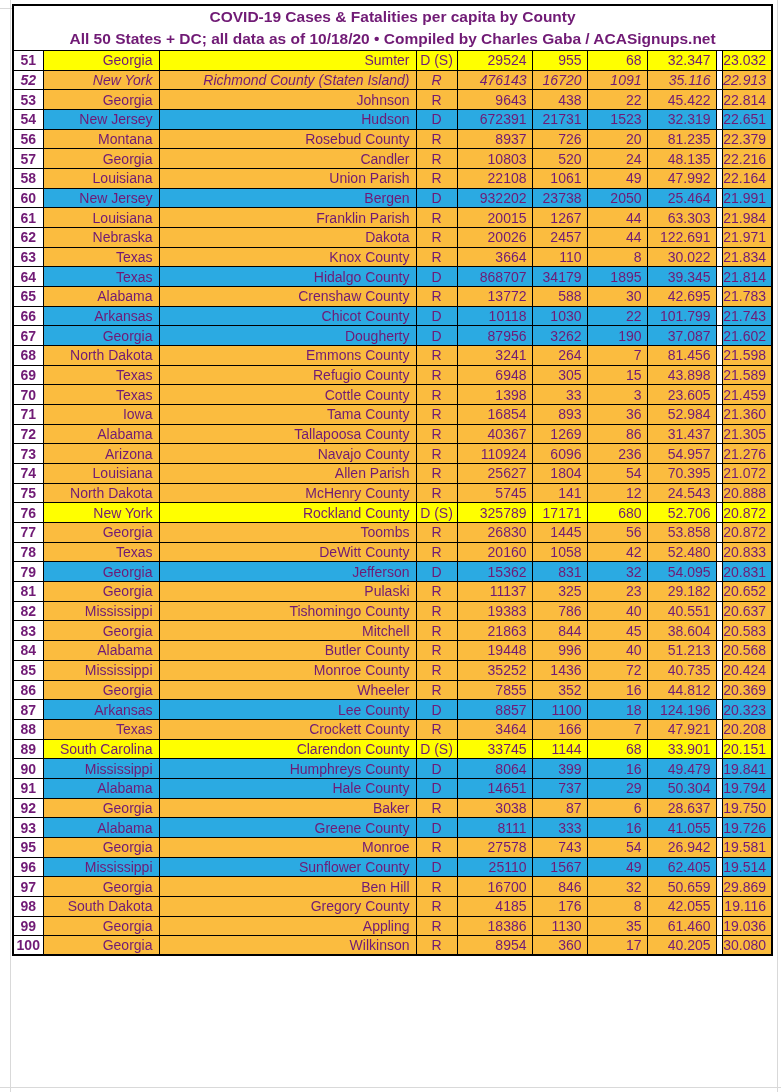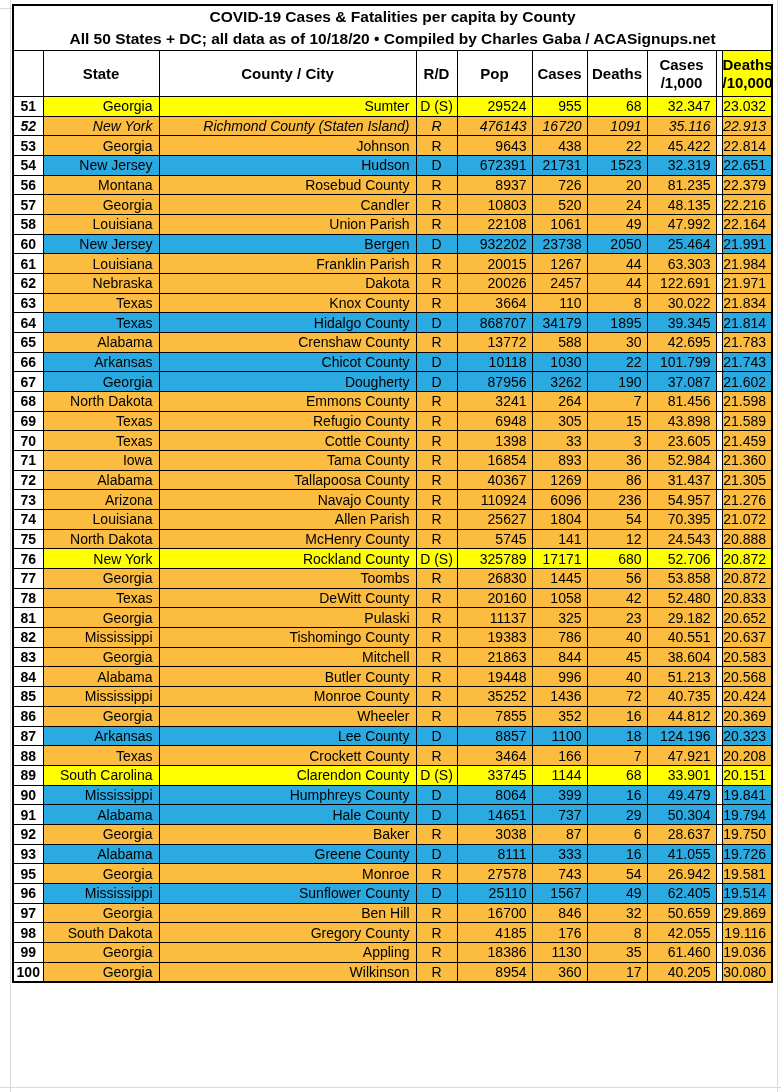--- a/index.html
+++ b/index.html
@@ -1,18 +1,18 @@
 <!DOCTYPE html>
 <html><head>
 <meta charset="utf-8">
 <style>
   html,body{margin:0;padding:0;background:#fff;}
   .sheet{
     position:relative;width:781px;height:1092px;background:#ffffff;
-    font-family:"Liberation Sans",sans-serif;overflow:hidden;color:#000000;
+    font-family:"Liberation Sans",sans-serif;overflow:hidden;color:#701a75;
   }
   .gl{position:absolute;background:#d9d9d9;}
   #gl-left{left:10px;top:0;width:1px;height:1092px;}
   #gl-right{left:777px;top:0;width:1px;height:1092px;}
   #gl-top{left:0;top:8px;width:12px;height:1px;}
   #gl-bottom{left:0;top:1087px;width:781px;height:1px;}
 
   table.grid{
     position:absolute;left:12px;top:4px;width:759px;
     border-collapse:collapse;table-layout:fixed;
@@ -69,38 +69,20 @@
         <col style="width:6px">
       <col style="width:50px">
     </colgroup>
     <thead>
       <tr class="titlerow">
         <td colspan="10">COVID-19 Cases &amp; Fatalities per capita by County</td>
       </tr>
       <tr class="subtitlerow">
         <td colspan="10">All 50 States + DC; all data as of 10/18/20  • Compiled by Charles Gaba / ACASignups.net</td>
       </tr>
-      <tr class="headrow">
-        <th></th>
-        <th>State</th>
-        <th>County / City</th>
-        <th>R/D</th>
-        <th>Pop</th>
-        <th>Cases</th>
-        <th>Deaths</th>
-        <th>
-          <div>Cases</div>
-          <div>/1,000</div>
-        </th>
-        <th class="gap"></th>
-        <th class="hl">
-          <div>Deaths</div>
-          <div>/10,000</div>
-        </th>
-      </tr>
     </thead>
     <tbody id="rows">
         <tr class="DS">
           <td class="rank">51</td>
           <td class="state">Georgia</td>
           <td class="county">Sumter</td>
           <td class="rd">D (S)</td>
           <td class="num">29524</td>
           <td class="num">955</td>
           <td class="num">68</td>
@@ -401,20 +383,32 @@
           <td class="state">Texas</td>
           <td class="county">DeWitt County</td>
           <td class="rd">R</td>
           <td class="num">20160</td>
           <td class="num">1058</td>
           <td class="num">42</td>
           <td class="num">52.480</td>
           <td class="gap"></td>
           <td class="num">20.833</td>
         </tr>
+        <tr class="D">
+          <td class="rank">79</td>
+          <td class="state">Georgia</td>
+          <td class="county">Jefferson</td>
+          <td class="rd">D</td>
+          <td class="num">15362</td>
+          <td class="num">831</td>
+          <td class="num">32</td>
+          <td class="num">54.095</td>
+          <td class="gap"></td>
+          <td class="num">20.831</td>
+        </tr>
         <tr class="R">
           <td class="rank">81</td>
           <td class="state">Georgia</td>
           <td class="county">Pulaski</td>
           <td class="rd">R</td>
           <td class="num">11137</td>
           <td class="num">325</td>
           <td class="num">23</td>
           <td class="num">29.182</td>
           <td class="gap"></td>

